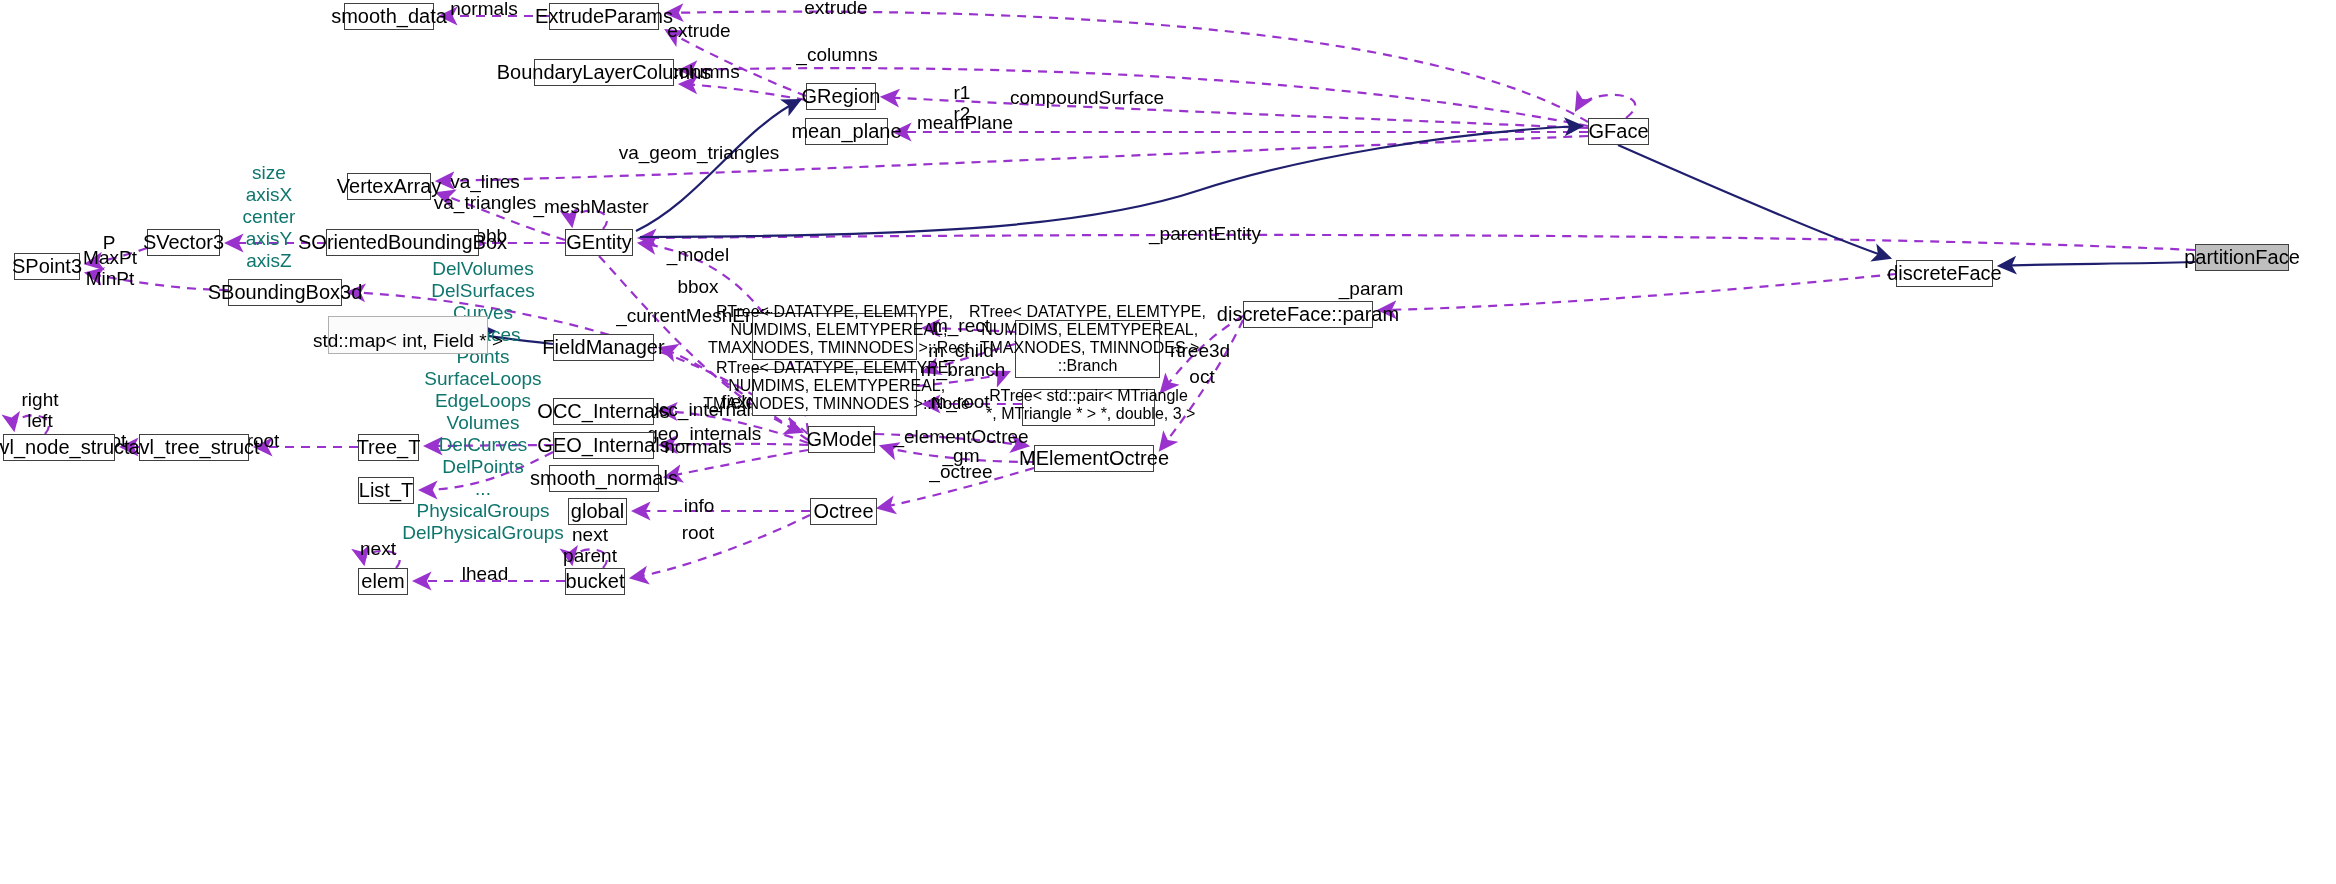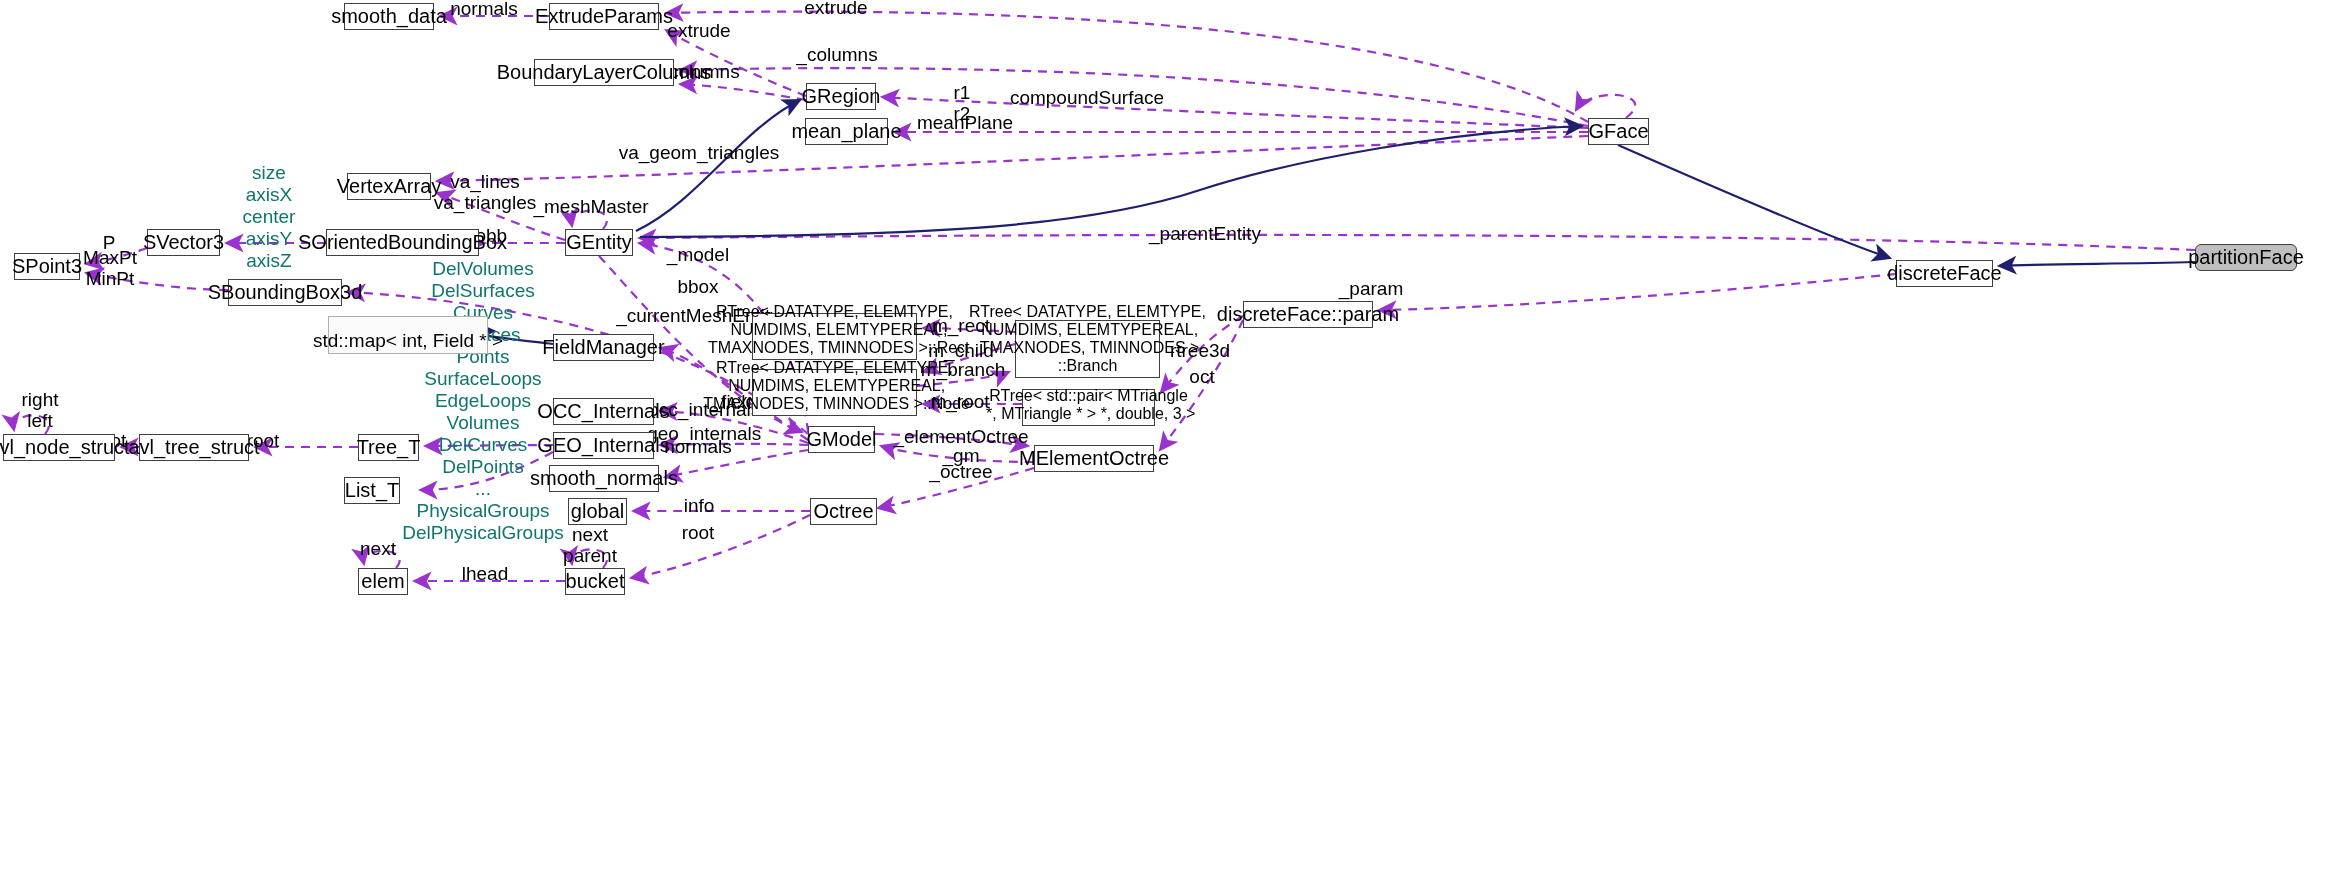--- a/index.html
+++ b/index.html
@@ -188,21 +188,21 @@
   <div class="node" style="left:344px;top:3px;width:90px;height:27px;"><span>smooth_data</span></div>
   <div class="node" style="left:549px;top:3px;width:110px;height:27px;"><span>ExtrudeParams</span></div>
   <div class="node" style="left:534px;top:59px;width:140px;height:27px;"><span>BoundaryLayerColumns</span></div>
   <div class="node" style="left:806px;top:83px;width:70px;height:27px;"><span>GRegion</span></div>
   <div class="node" style="left:805px;top:118px;width:83px;height:27px;"><span>mean_plane</span></div>
   <div class="node" style="left:1588px;top:118px;width:61px;height:27px;"><span>GFace</span></div>
   <div class="node" style="left:347px;top:173px;width:84px;height:27px;"><span>VertexArray</span></div>
   <div class="node" style="left:147px;top:229px;width:73px;height:27px;"><span>SVector3</span></div>
   <div class="node" style="left:326px;top:229px;width:153px;height:27px;"><span>SOrientedBoundingBox</span></div>
   <div class="node" style="left:565px;top:229px;width:68px;height:27px;"><span>GEntity</span></div>
-  <div class="node highlight" style="left:2195px;top:244px;width:102px;height:27px;border-radius:6px;"><span>partitionFace</span></div>
+  <div class="node highlight" style="left:2195px;top:244px;width:94px;height:27px;"><span>partitionFace</span></div>
   <div class="node" style="left:14px;top:253px;width:66px;height:27px;"><span>SPoint3</span></div>
   <div class="node" style="left:1896px;top:260px;width:97px;height:27px;"><span>discreteFace</span></div>
   <div class="node" style="left:228px;top:279px;width:114px;height:27px;"><span>SBoundingBox3d</span></div>
   <div class="node" style="left:1243px;top:301px;width:130px;height:27px;"><span>discreteFace::param</span></div>
   <div class="node ghost" style="left:328px;top:316px;width:160px;height:38px;font-size:19px;"><span>std::map&lt; int, Field * &gt;</span></div>
   <div class="node" style="left:752px;top:313px;width:165px;height:47px;font-size:16px;"><span>RTree&lt; DATATYPE, ELEMTYPE,
   NUMDIMS, ELEMTYPEREAL,
   TMAXNODES, TMINNODES &gt;::Rect</span></div>
   <div class="node" style="left:1015px;top:320px;width:145px;height:58px;font-size:16px;"><span>RTree&lt; DATATYPE, ELEMTYPE,
  NUMDIMS, ELEMTYPEREAL,
@@ -215,21 +215,21 @@
   <div class="node" style="left:1022px;top:389px;width:133px;height:37px;font-size:16px;"><span>RTree&lt; std::pair&lt; MTriangle
  *, MTriangle * &gt; *, double, 3 &gt;</span></div>
   <div class="node" style="left:553px;top:398px;width:101px;height:27px;"><span>OCC_Internals</span></div>
   <div class="node" style="left:3px;top:434px;width:112px;height:27px;"><span>avl_node_struct</span></div>
   <div class="node" style="left:139px;top:434px;width:110px;height:27px;"><span>avl_tree_struct</span></div>
   <div class="node" style="left:358px;top:434px;width:61px;height:27px;"><span>Tree_T</span></div>
   <div class="node" style="left:553px;top:432px;width:101px;height:27px;"><span>GEO_Internals</span></div>
   <div class="node" style="left:808px;top:426px;width:67px;height:27px;"><span>GModel</span></div>
   <div class="node" style="left:1034px;top:445px;width:120px;height:27px;"><span>MElementOctree</span></div>
   <div class="node" style="left:549px;top:465px;width:110px;height:27px;"><span>smooth_normals</span></div>
-  <div class="node" style="left:344px;top:477px;width:56px;height:27px;"><span>List_T</span></div>
+  <div class="node" style="left:358px;top:477px;width:56px;height:27px;"><span>List_T</span></div>
   <div class="node" style="left:568px;top:498px;width:59px;height:27px;"><span>global</span></div>
   <div class="node" style="left:810px;top:498px;width:67px;height:27px;"><span>Octree</span></div>
   <div class="node" style="left:358px;top:568px;width:50px;height:27px;"><span>elem</span></div>
   <div class="node" style="left:565px;top:568px;width:60px;height:27px;"><span>bucket</span></div>
 
   <div class="edge-label" style="left:484px;top:9px;">normals</div>
   <div class="edge-label" style="left:836px;top:8px;">extrude</div>
   <div class="edge-label" style="left:699px;top:31px;">extrude</div>
   <div class="edge-label" style="left:837px;top:55px;">_columns</div>
   <div class="edge-label" style="left:699px;top:72px;">_columns</div>

